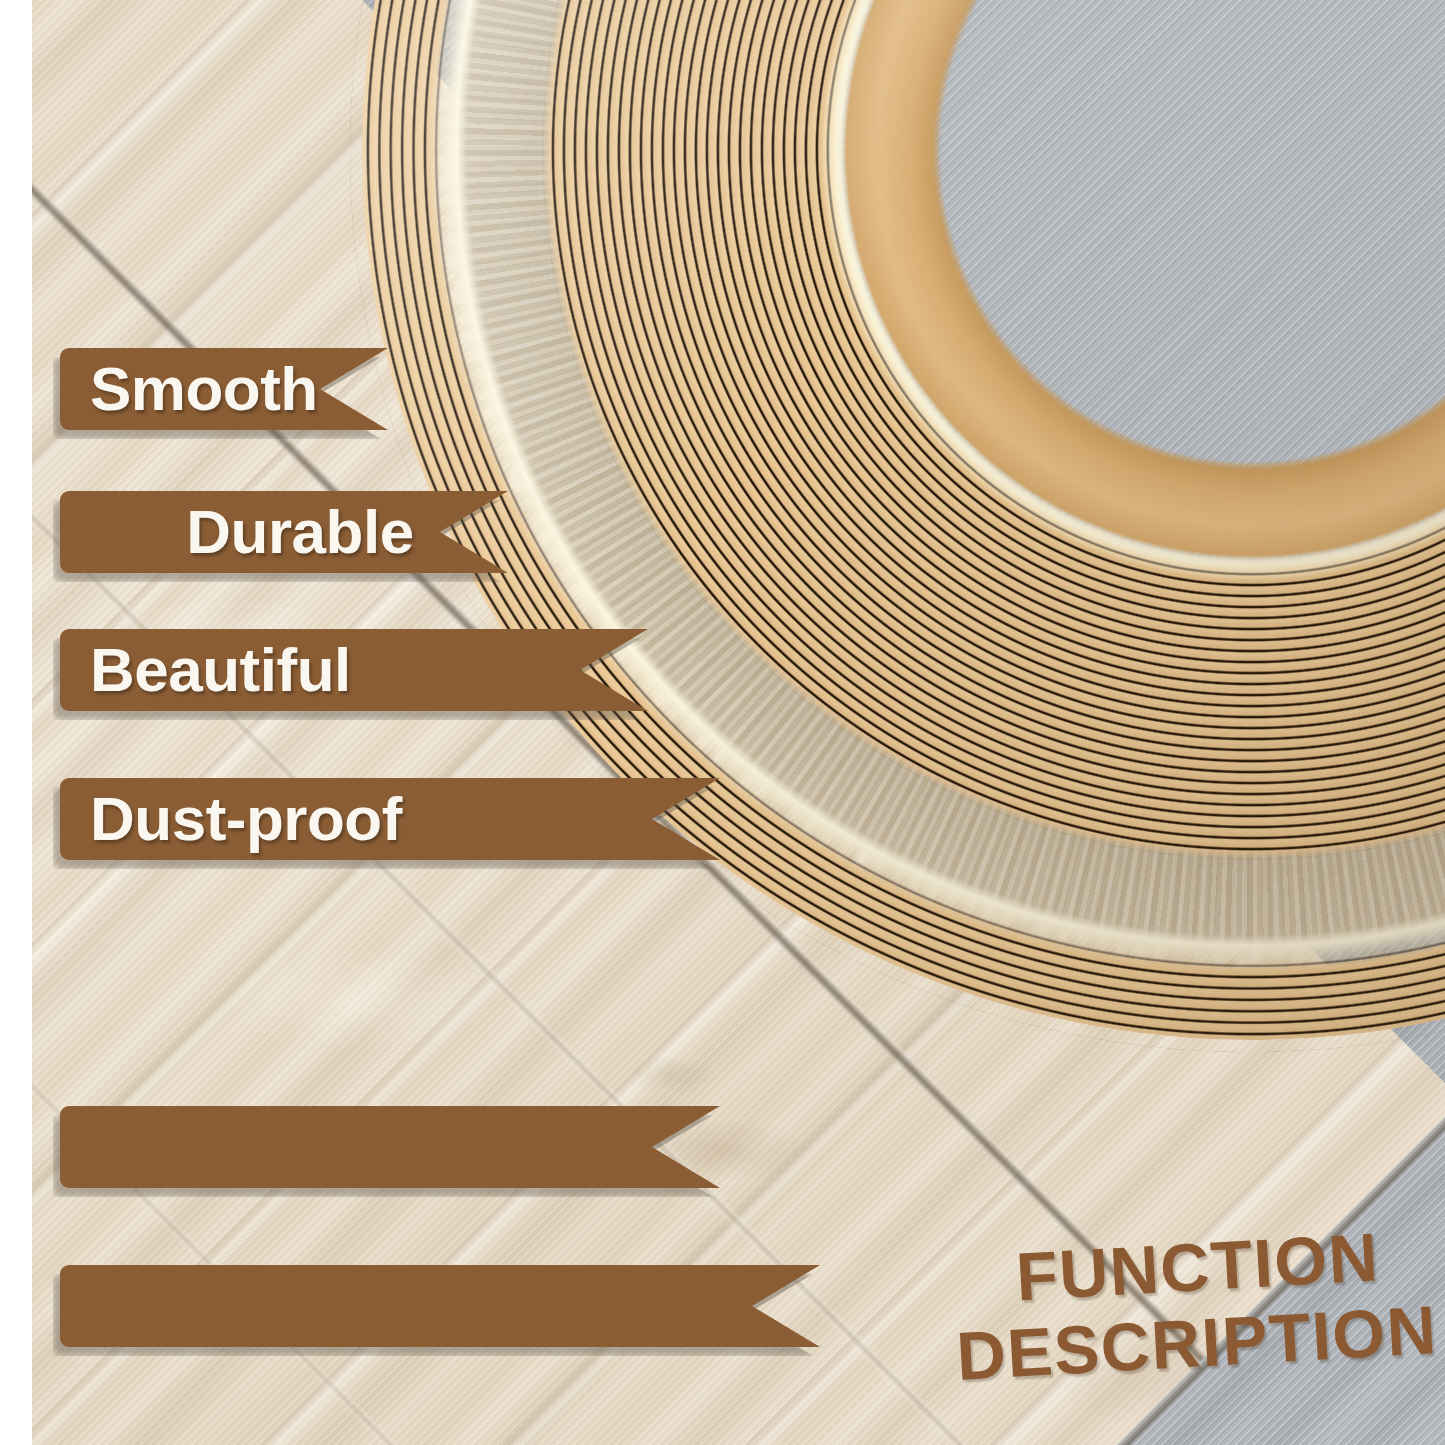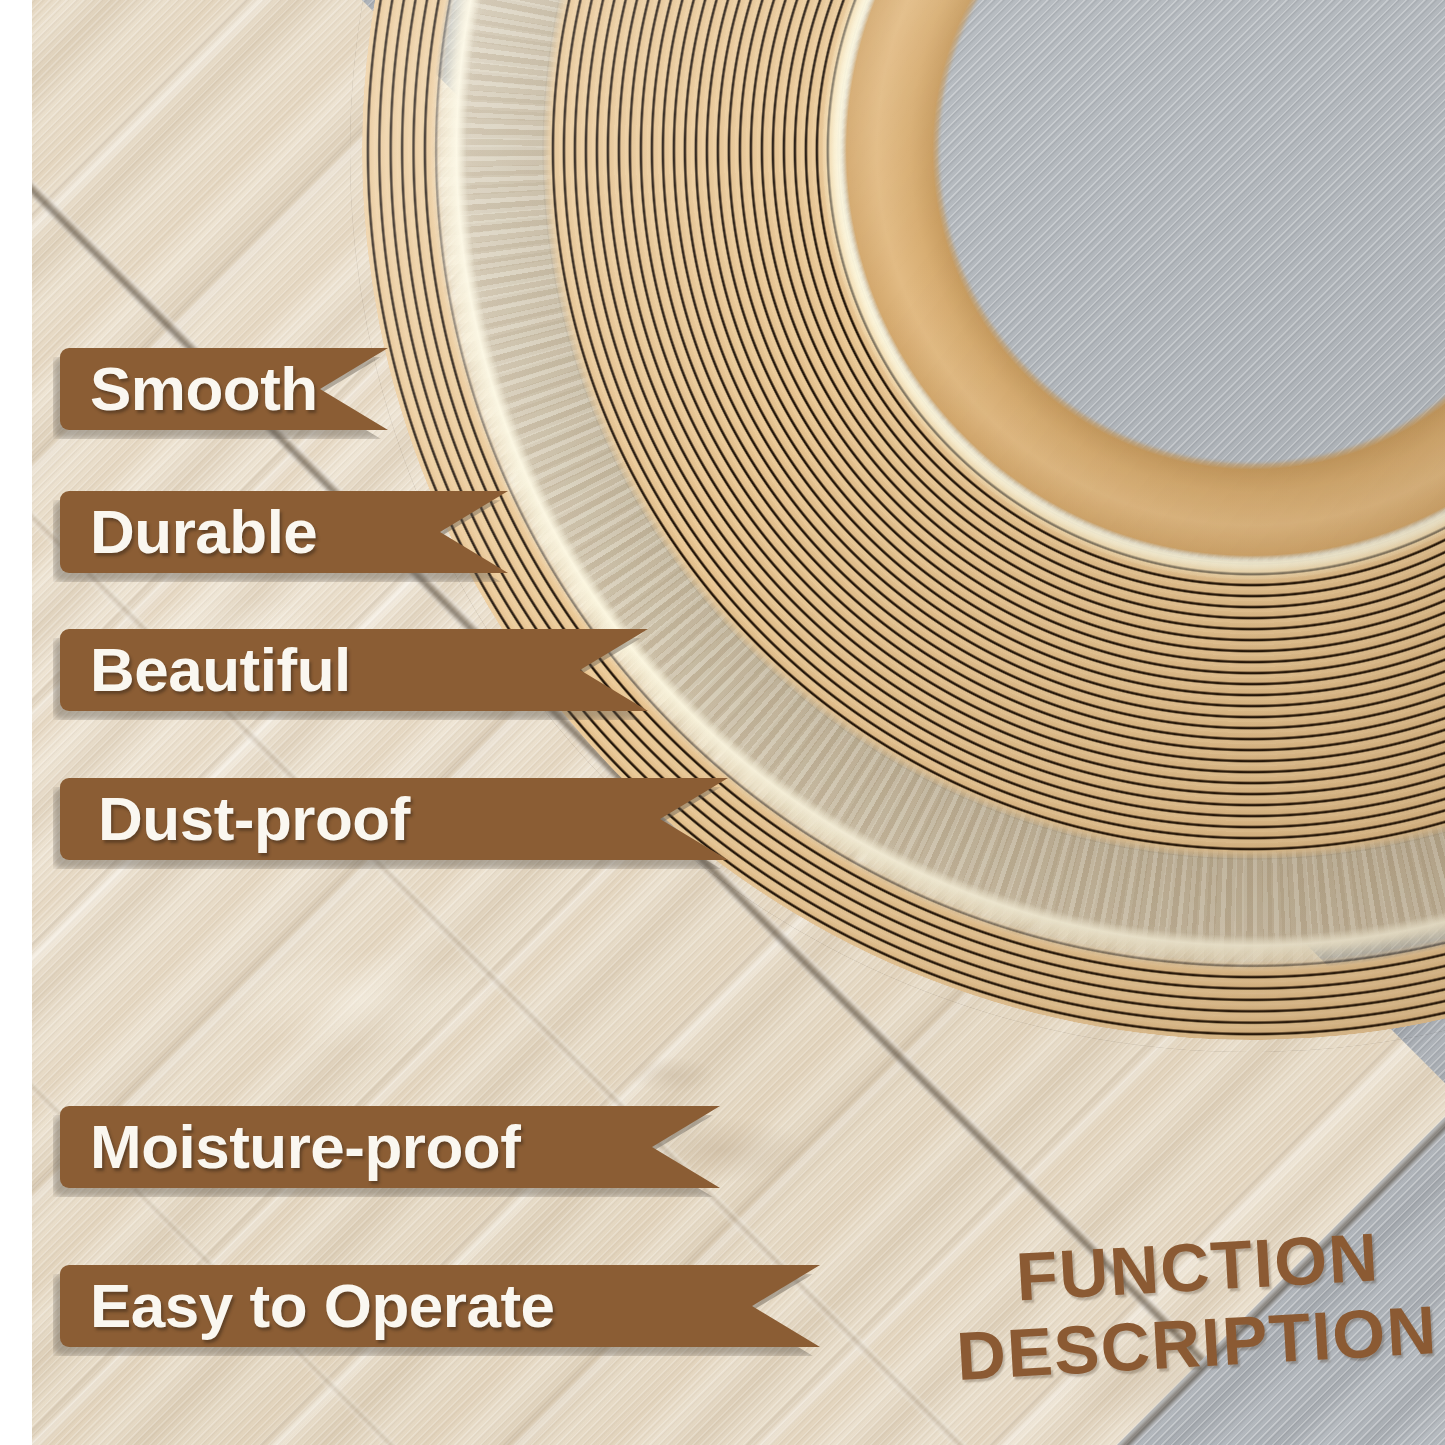--- a/index.html
+++ b/index.html
@@ -398,44 +398,42 @@
   </div>
 
   <div id="roll-hole"></div>
 
   <div id="ribbons">
       <div class="ribbon" style="top: 348px; width: 330px;">
         <div class="ribbon-shadow"></div>
         <div class="ribbon-shape"></div>
         <div class="ribbon-label">Smooth</div>
       </div>
-      <div class="ribbon" style="top: 491px; width: 450px;">
+      <div class="ribbon" style="top: 491px; width: 450px; justify-content: center;">
         <div class="ribbon-shadow"></div>
         <div class="ribbon-shape"></div>
         <div class="ribbon-label">Durable</div>
       </div>
       <div class="ribbon" style="top: 629px; width: 590px; align-items: center;">
         <div class="ribbon-shadow"></div>
         <div class="ribbon-shape"></div>
         <div class="ribbon-label">Beautiful</div>
       </div>
-      <div class="ribbon" style="top: 778px; width: 662px; padding-left: 8px;">
+      <div class="ribbon" style="top: 778px; width: 662px;">
         <div class="ribbon-shadow"></div>
         <div class="ribbon-shape"></div>
         <div class="ribbon-label">Dust-proof</div>
       </div>
       <div class="ribbon" style="top: 1106px; width: 662px;">
         <div class="ribbon-shadow"></div>
         <div class="ribbon-shape"></div>
-        <div class="ribbon-label">Moisture-proof</div>
       </div>
       <div class="ribbon" style="top: 1265px; width: 762px;">
         <div class="ribbon-shadow"></div>
         <div class="ribbon-shape"></div>
-        <div class="ribbon-label">Easy to Operate</div>
       </div>
     </div>
 
   <div id="fn-desc">
     <span class="l1">FUNCTION</span>
     <span class="l2">DESCRIPTION</span>
   </div>
 
 </div>
 

